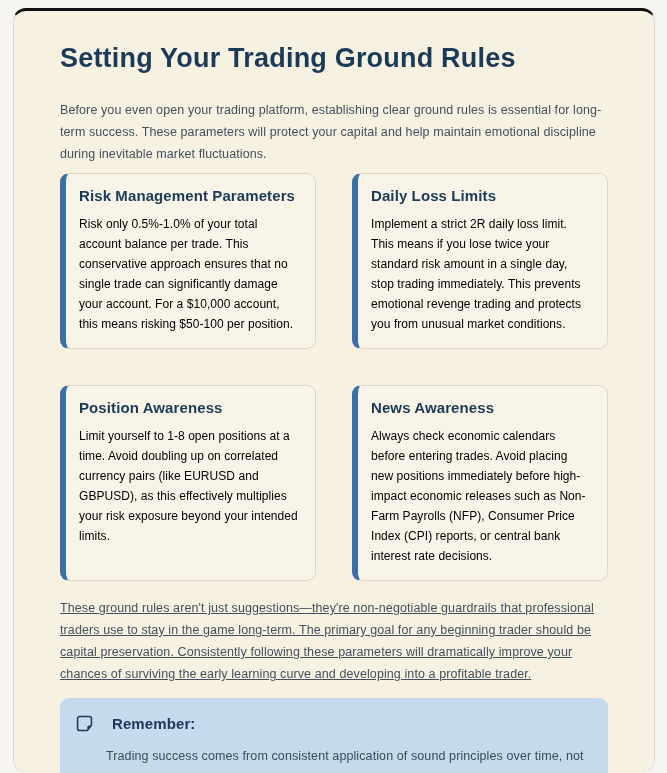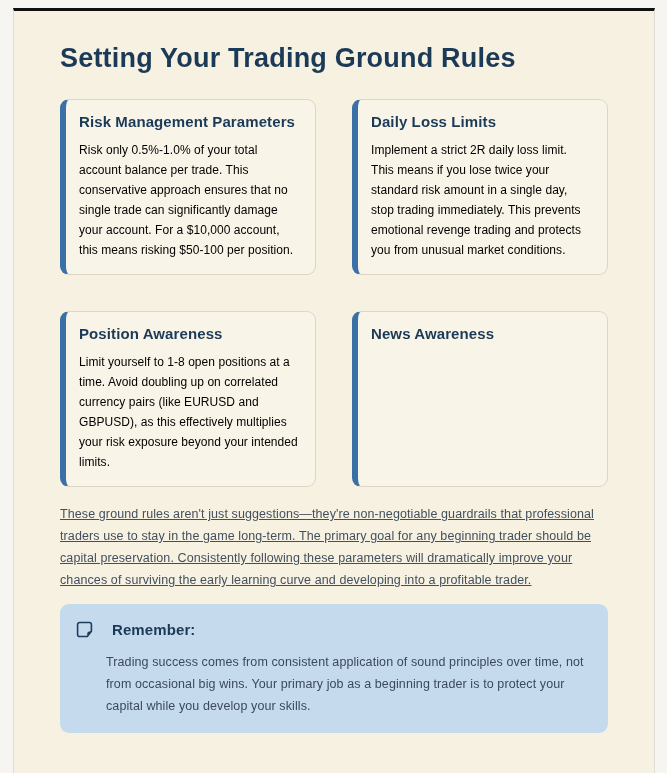--- a/index.html
+++ b/index.html
@@ -16,20 +16,21 @@
     position: absolute;
     left: 13px; top: 8px;
     width: 642px; height: 765px;
     box-sizing: border-box;
     background: var(--page-background, #f7f1e2);
     border-top: 3px solid var(--top-bar, #101010);
     border-left: 1px solid #dcdcd8;
     border-right: 1px solid #dcdcd8;
     padding: 33px 46px 10px 46px;
     overflow: hidden;
+    border-radius: 13px;
   }
 
   h1.title {
     margin: 0 0 27px 0;
     font-size: 27px;
     line-height: 28px;
     font-weight: 600;
     letter-spacing: 0.2px;
     color: var(--heading-navy, #16324f);
   }
@@ -105,40 +106,42 @@
   }
 </style>
 </head>
 <body>
 
 <div class="canvas">
   <div class="page">
 
     <h1 class="title">Setting Your Trading Ground Rules</h1>
 
+    <p class="para intro">Before you even open your trading platform, establishing clear ground rules is essential for long-term success. These parameters will protect your capital and help maintain emotional discipline during inevitable market fluctuations.</p>
 
     <div class="grid">
 
       <div class="card">
         <h2 class="card-title">Risk Management Parameters</h2>
         <p class="card-body">Risk only 0.5%-1.0% of your total account balance per trade. This conservative approach ensures that no single trade can significantly damage your account. For a $10,000 account, this means risking $50-100 per position.</p>
       </div>
 
       <div class="card">
         <h2 class="card-title">Daily Loss Limits</h2>
         <p class="card-body">Implement a strict 2R daily loss limit. This means if you lose twice your standard risk amount in a single day, stop trading immediately. This prevents emotional revenge trading and protects you from unusual market conditions.</p>
       </div>
 
       <div class="card">
         <h2 class="card-title">Position Awareness</h2>
         <p class="card-body">Limit yourself to 1-8 open positions at a time. Avoid doubling up on correlated currency pairs (like EURUSD and GBPUSD), as this effectively multiplies your risk exposure beyond your intended limits.</p>
       </div>
 
       <div class="card">
         <h2 class="card-title">News Awareness</h2>
+        <p class="card-body">Always check economic calendars before entering trades. Avoid placing new positions immediately before high-impact economic releases such as Non-Farm Payrolls (NFP), Consumer Price Index (CPI) reports, or central bank interest rate decisions.</p>
       </div>
 
     </div>
 
     <p class="para closing">These ground rules aren't just suggestions—they're non-negotiable guardrails that professional traders use to stay in the game long-term. The primary goal for any beginning trader should be capital preservation. Consistently following these parameters will dramatically improve your chances of surviving the early learning curve and developing into a profitable trader.</p>
 
     <div class="callout">
       <div class="callout-header">
         <span class="note-icon">
           <svg width="17" height="17" viewBox="0 0 16 16" aria-hidden="true">

